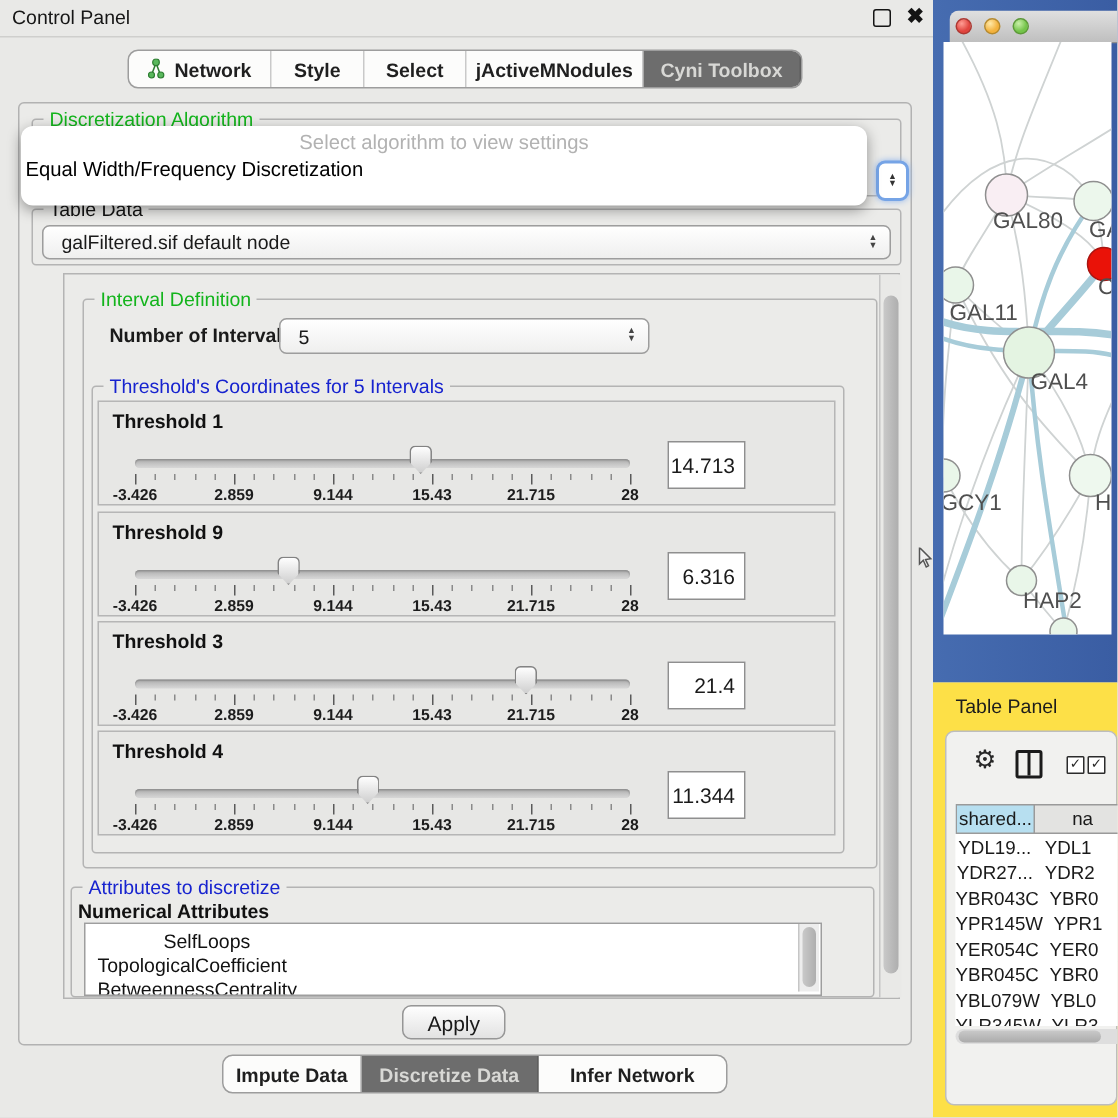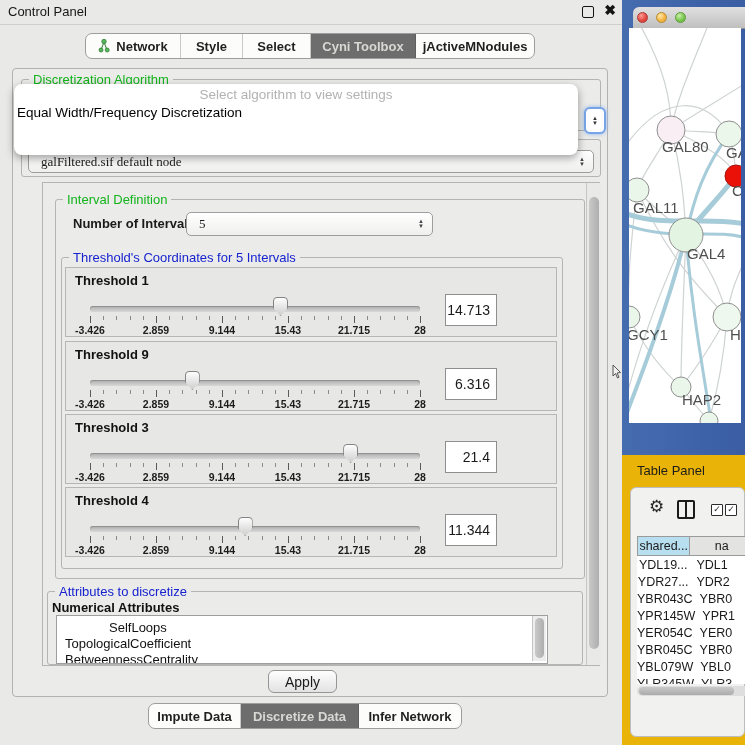--- a/index.html
+++ b/index.html
@@ -29,28 +29,28 @@
              border:1px solid #b2b2b2;border-radius:4px;background:#ebebe9;}
   .groupbox{position:absolute;border:1px solid #b4b4b4;border-radius:3px;box-sizing:border-box;}
   .grouptitle{position:absolute;top:-8px;left:7px;background:#ebebe9;padding:0 4px;
               font-size:13px;line-height:15px;white-space:nowrap;}
   .gt-green{color:#13b41c;}
   .gt-blue{color:#1723cf;}
   .gt-black{color:#141414;}
   
   .combo{position:absolute;background:linear-gradient(#ffffff,#efefee);border:1px solid #9d9d9d;
          border-radius:5px;display:flex;align-items:center;font-size:13px;box-sizing:border-box;}
-  .combo .val{padding-left:12px;flex:1;font-family:Liberation Serif, serif;}
+  .combo .val{padding-left:12px;flex:1;}
   .stepper{width:14px;display:flex;flex-direction:column;align-items:center;justify-content:center;
            font-size:6px;line-height:5px;color:#444;margin-right:4px;}
   #algo-stepper{position:absolute;left:562px;top:27px;width:22px;height:27px;background:#fff;
      border:2px solid #76a4e6;border-radius:6px;box-shadow:0 0 4px #8fb4ec;display:flex;
      flex-direction:column;align-items:center;justify-content:center;font-size:6px;line-height:5px;color:#333;box-sizing:border-box;}
   
-  #popup{position:absolute;left:14px;top:84px;width:564px;height:71px;background:#ffffff;
+  #popup{position:absolute;left:14px;top:84px;width:564px;height:53px;background:#ffffff;
          border-radius:8px;box-shadow:0 3px 9px rgba(0,0,0,0.38);z-index:50;overflow:hidden;}
   #popup .ph{height:18px;text-align:center;color:#b2b2b2;font-size:13.5px;padding-top:3px;}
   #popup .opt{font-size:13.5px;padding-left:3px;height:16px;color:#000;}
   #popup .opt.b{font-weight:bold;}
   
   #scrollpane{position:absolute;left:42px;top:182px;width:558px;height:484px;
               border:1px solid #b4b4b4;background:#ebebe9;box-sizing:border-box;}
   .vscroll{position:absolute;background:#e9e9e7;border-left:1px solid #c6c6c6;}
   .vthumb{position:absolute;border-radius:5px;background:linear-gradient(90deg,#c9c9c9,#aeaeae);}
   
@@ -84,21 +84,21 @@
           background:linear-gradient(90deg,#466cb0,#3a5da3);}
   #net-titlebar{position:absolute;left:11px;top:7px;width:112px;height:21px;
                 background:linear-gradient(#e0e0e0,#bfbfbf);border-bottom:1px solid #8e8e8e;
                 border-top-left-radius:6px;}
   .light{position:absolute;top:5px;width:11px;height:11px;border-radius:50%;box-sizing:border-box;}
   #light-red{left:4px;background:radial-gradient(circle at 35% 30%,#ff9d94,#e0443e 60%);border:1px solid #ad3832;}
   #light-yellow{left:23px;background:radial-gradient(circle at 35% 30%,#ffe9a8,#f3b23e 60%);border:1px solid #b68a2e;}
   #light-green{left:42px;background:radial-gradient(circle at 35% 30%,#c9f0a8,#74c44a 60%);border:1px solid #5d9a39;}
   #net-canvas{position:absolute;left:7px;top:28px;width:112px;height:395px;background:#ffffff;overflow:hidden;}
   
-  #tp{position:absolute;left:622px;top:455px;width:123px;height:290px;background:#eab308;}
+  #tp{position:absolute;left:622px;top:455px;width:123px;height:290px;background:#fde047;}
   #tp-title{position:absolute;left:15px;top:8px;font-size:13px;color:#1c1c1c;}
   #tp-win{position:absolute;left:8px;top:32px;width:115px;height:250px;background:#f1f1ef;
           border:1px solid #bdbdbd;border-radius:6px;box-sizing:border-box;}
   .gear{position:absolute;left:18px;top:10px;font-size:17px;color:#272727;line-height:17px;}
   .split-ic{position:absolute;left:46px;top:12px;width:14px;height:15px;border:2px solid #1b1b1b;
             border-radius:2px;box-sizing:content-box;}
   .split-ic div{position:absolute;left:6px;top:0;width:2px;height:100%;background:#1b1b1b;}
   .cbx{position:absolute;top:16px;width:10px;height:10px;border:1.5px solid #2b2b2b;
        font-size:9px;line-height:9px;text-align:center;color:#2b2b2b;border-radius:1px;background:#fff;}
   #table{position:absolute;left:6px;top:48px;width:117px;height:148px;overflow:hidden;
@@ -143,25 +143,25 @@
             </svg>
           </span>
           <span>Network</span>
         </div>
         <div class="seg" style="width: 62px;">
           <span>Style</span>
         </div>
         <div class="seg" style="width: 68px;">
           <span>Select</span>
         </div>
+        <div class="seg" style="width: 118px;">
+          <span>jActiveMNodules</span>
+        </div>
         <div class="seg sel" style="width: 105px;">
           <span>Cyni Toolbox</span>
-        </div>
-        <div class="seg" style="width: 118px;">
-          <span>jActiveMNodules</span>
         </div>
       </div>
 
     <div id="container">
 
       <div class="groupbox" style="left:8px;top:10px;width:580px;height:52px;">
         <span class="grouptitle gt-green">Discretization Algorithm</span>
         <div id="algo-stepper">
             <span>▲</span>
             <span>▼</span>
@@ -377,21 +377,21 @@
 
     <div id="apply-btn">Apply</div>
 
     <div class="pill" id="bottom-tabs">
         <div class="seg" style="width: 92px;">
           <span>Impute Data</span>
         </div>
         <div class="seg sel" style="width: 118px;">
           <span>Discretize Data</span>
         </div>
-        <div class="seg" style="width: 102px;">
+        <div class="seg" style="width: 125px;">
           <span>Infer Network</span>
         </div>
       </div>
   </div>
 
   <svg id="cursor" width="10" height="14">
     <polygon points="1,0 1,11 3.5,8.5 5.5,13 7,12.2 5,8 8.5,7.5" fill="#f0f0f0" stroke="#555" stroke-width="1"></polygon>
   </svg>
 
   <div id="netwin">

